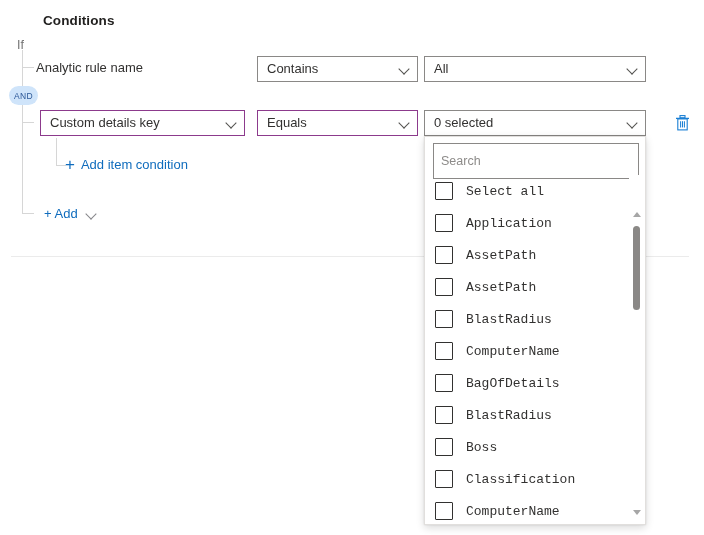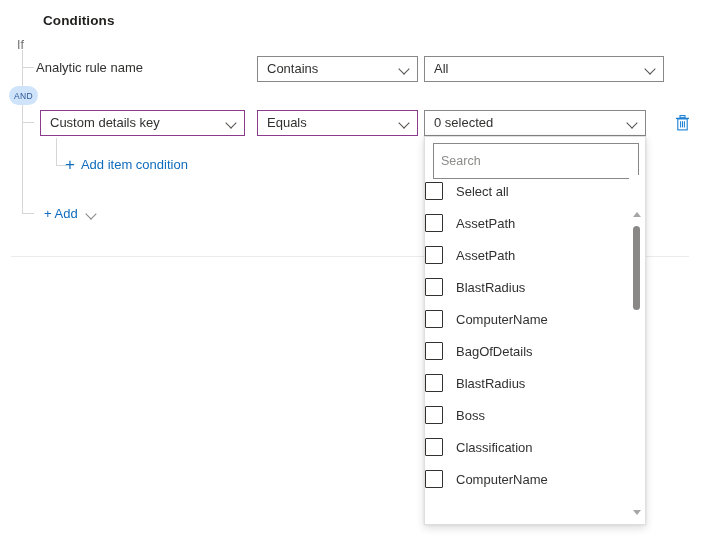--- a/index.html
+++ b/index.html
@@ -135,21 +135,21 @@
     top: 2px;
     width: 7px;
     height: 7px;
     border-right: 1.3px solid #53524f;
     border-bottom: 1.3px solid #53524f;
     transform: rotate(45deg);
   }
 
   
   .combo-operator-1 { left: 257px; top: 56px;  width: 161px; }
-  .combo-value-1    { left: 424px; top: 56px;  width: 240px; }
+  .combo-value-1    { left: 424px; top: 56px;  width: 222px; }
   .combo-key-2      { left: 40px;  top: 110px; width: 205px; }
   .combo-operator-2 { left: 257px; top: 110px; width: 161px; }
   .combo-value-2    { left: 424px; top: 110px; width: 222px; }
 
   
   .delete-btn {
     position: absolute;
     left: 671px;
     top: 112px;
     width: 22px;
@@ -245,21 +245,23 @@
     left: 0;
     top: 38px;
     right: 0;
     bottom: 0;
     overflow: hidden;
   }
   .option-row {
     height: 32px;
     display: flex;
     align-items: center;
-    box-sizing: border-box;
+    padding-left: 10px;
+    box-sizing: border-box;
+    font-family: Liberation Mono, monospace;
   }
   .checkbox {
     width: 18px;
     height: 18px;
     flex: 0 0 18px;
     box-sizing: border-box;
     border: 1px solid #323130;
     background: #fff;
     border-radius: 1px;
   }
@@ -379,20 +381,24 @@
     <input class="search-input" type="text" placeholder="Search" style="">
   </div>
 
   <div class="option-list" id="option-list">
       <div class="option-row">
         <span class="checkbox"></span>
         <span class="option-label">Select all</span>
       </div>
       <div class="option-row">
         <span class="checkbox"></span>
+        <span class="option-label">Application</span>
+      </div>
+      <div class="option-row">
+        <span class="checkbox"></span>
         <span class="option-label">AssetPath</span>
       </div>
       <div class="option-row">
         <span class="checkbox"></span>
         <span class="option-label">AssetPath</span>
       </div>
       <div class="option-row">
         <span class="checkbox"></span>
         <span class="option-label">BlastRadius</span>
       </div>

